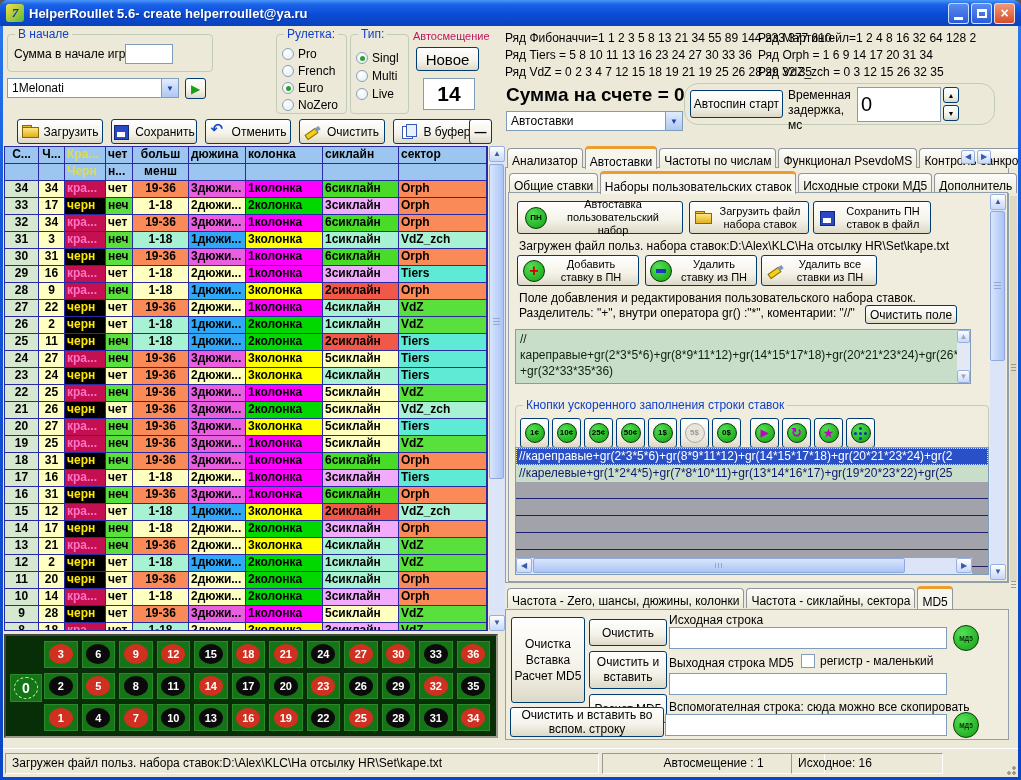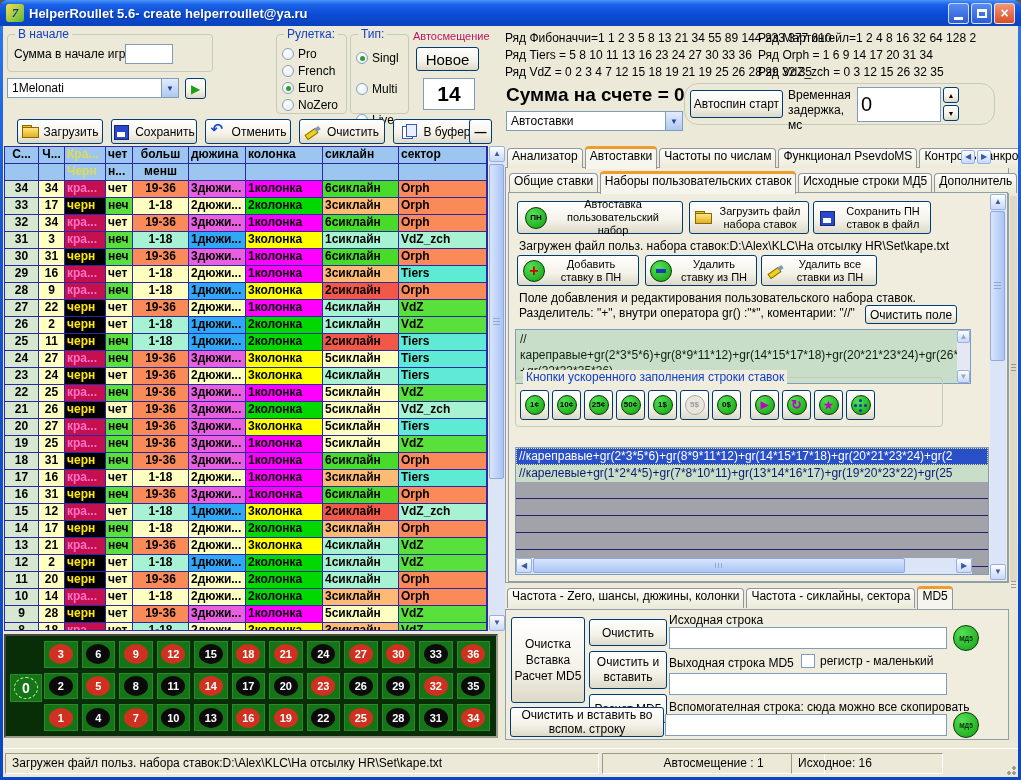--- a/index.html
+++ b/index.html
@@ -45,42 +45,42 @@
   .v-copy::before{content:"";position:absolute;left:1px;top:2px;width:9px;height:11px;background:#fff;border:1px solid #3858B8}
   .v-copy::after{content:"";position:absolute;left:5px;top:0px;width:9px;height:11px;background:#E8F0FF;border:1px solid #3858B8}
   
   .gc{width:22px;height:22px;border-radius:50%;background:radial-gradient(circle at 35% 30%,#55E055,#12A012);border:1px solid #063806;display:flex;align-items:center;justify-content:center;font-weight:bold;flex:none}
   .gc-pn{font-size:8px;color:#000}
   .gc-plus{color:#D00000;font-size:16px}
   .gc-minus i{display:block;width:10px;height:4px;background:#1838C0}
   .gc-md5{font-size:6.5px;color:#0A300A;line-height:7px;text-align:center}
   
   .tabs{position:absolute;display:flex;align-items:flex-end;gap:2px}
-  .tab{height:20px;border:1px solid #91959E;border-bottom:none;border-radius:4px 4px 0 0;background:linear-gradient(180deg,#FDFDFB,#ECEAD8);font-size:12px;display:flex;align-items:flex-start;justify-content:center;white-space:nowrap;overflow:hidden;padding:0 4px}
+  .tab{height:20px;border:1px solid #91959E;border-bottom:none;border-radius:4px 4px 0 0;background:linear-gradient(180deg,#FDFDFB,#ECEAD8);font-size:12px;display:flex;align-items:flex-end;justify-content:center;white-space:nowrap;overflow:hidden;padding:0 4px}
   .tab.v-sel{height:23px;background:#F6F5EE;border-top:3px solid #EE9C2E;margin-bottom:-1px;z-index:2}
   .tabpage{position:absolute;border:1px solid #91A0A8;background:#F0EDDE}
   
   .sb-btn{position:absolute;background:linear-gradient(180deg,#FDFEFF,#C8D8F8);border:1px solid #98B0E0;border-radius:2px;color:#3A5AA8;font-size:8px;line-height:8px;display:flex;align-items:center;justify-content:center}
   .sb-thumb{position:absolute;background:linear-gradient(90deg,#D8E6FD,#ABC4F5);border:1px solid #90A8DC;border-radius:2px}
   .sb-thumb.h{background:linear-gradient(180deg,#D8E6FD,#ABC4F5)}
   .grip-lines{position:absolute;left:3px;right:3px;top:50%;height:7px;margin-top:-4px;background:repeating-linear-gradient(180deg,#8FA8DC 0 1px,transparent 1px 3px)}
   .grip-lines.v{left:50%;top:4px;bottom:4px;height:auto;width:7px;margin:0 0 0 -4px;background:repeating-linear-gradient(90deg,#8FA8DC 0 1px,transparent 1px 3px)}
   
   .table-wrap{position:absolute;left:1px;top:120px;width:484px;height:485px;border:1px solid #2929A3;background:#fff;overflow:hidden}
   .trow{display:grid;grid-template-columns:34px 26px 41px 27px 56px 57px 77px 76px 1fr;height:17px}
   .tcell{border-right:1px solid #2929A3;border-bottom:1px solid #2929A3;font:bold 12px/15px "Liberation Sans",sans-serif;padding:0 2px;white-space:nowrap;overflow:hidden;color:#000}
   .tcell:nth-child(1),.tcell:nth-child(2),.tcell:nth-child(5){text-align:center}
   .c-h{background:#9CC6EF}.c-hy{background:#9CC6EF;color:#E0DC50}
   .c-idx{background:#D6E8CF}.c-num{background:#FFFFC0;text-align:center}
   .c-red{background:#C41050;color:#FF72C8}.c-blk{background:#000;color:#FFE800}
   .c-even{background:#FFFFC0}.c-odd{background:#59E03C}
   .c-big{background:#FA8A58}.c-smy{background:#FFFFC0}.c-sma{background:#A8F2D4}
   .c-d1{background:#30A8F8}.c-d2{background:#FFFFC0}.c-d3{background:#E95FE0}
   .c-k1{background:#FF00FF}.c-k2{background:#00D800}.c-k3{background:#FFFF00}
-  .c-s1{background:#A8F2D4}.c-s2{background:#F25848}.c-s3{background:#fdba74}
+  .c-s1{background:#A8F2D4}.c-s2{background:#F25848}.c-s3{background:#f0abfc}
   .c-s4{background:#A8F2D4}.c-s5{background:#FFFFC0}.c-s6{background:#48DC28}
   .c-orph{background:#FA8A58}.c-vdz{background:#59E03C}.c-tiers{background:#5eead4}.c-zch{background:#A8F2D4}
   
   .board{position:absolute;left:1px;top:608px;width:494px;height:104px;background:#072E07;border:2px inset #9a9a8a}
   .bgrid{position:absolute;left:38px;top:5px;right:6px;bottom:5px;display:flex;flex-direction:column;gap:5px}
   .brow{display:flex;gap:4px;flex:1}
   .bcell{flex:1;background:#157415;box-shadow:inset 0 0 0 1px #2A8A2A;display:flex;align-items:center;justify-content:center}
   .disc{width:24px;height:20px;border-radius:50%;color:#fff;font:bold 11px/20px "Liberation Sans",sans-serif;text-align:center}
   .disc-red{background:#D03020}.disc-black{background:#0A0A0A}
   .zero-cell{position:absolute;left:4px;top:38px;width:32px;height:28px;background:#157415;box-shadow:inset 0 0 0 1px #2A8A2A;display:flex;align-items:center;justify-content:center}
@@ -162,21 +162,21 @@
           </label>
 
           <label class="radio-row">
             <span class="rb"></span>
             <span>NoZero</span>
           </label>
         </div>
     </div>
     <div class="grp" style="left:347px;top:8px;width:59px;height:80px">
       <span class="grp-t">Тип:</span>
-      <div class="radios" style="padding:16px 0 0 5px;gap:17px">
+      <div class="radios" style="padding:16px 0 0 5px;gap:4px">
 
           <label class="radio-row">
             <span class="rb v-on"></span>
             <span>Singl</span>
           </label>
 
           <label class="radio-row">
             <span class="rb"></span>
             <span>Multi</span>
           </label>
@@ -769,21 +769,21 @@
       </div>
       <span class="lbl abs" style="left:10px;top:98px">Поле добавления и редактирования пользовательского набора ставок.</span>
       <span class="lbl abs" style="left:10px;top:113px">Разделитель: "+", внутри оператора gr() :"*", коментарии: "//"</span>
       <div class="btn abs" style="left:356px;top:112px;width:92px;height:19px">Очистить поле</div>
       <div class="green-area" style="left:6px;top:136px;width:456px;height:55px;padding-right:16px">//кареправые+gr(2*3*5*6)+gr(8*9*11*12)+gr(14*15*17*18)+gr(20*21*23*24)+gr(26*27*29*30)
 +gr(32*33*35*36)</div>
       <div class="abs" style="left:448px;top:137px;width:13px;height:53px;background:#E4E8F4">
         <div class="sb-btn" style="left:0;top:0;width:13px;height:13px;color:#9AA8C0">▲</div>
         <div class="sb-btn" style="left:0;bottom:0;width:13px;height:13px;color:#9AA8C0">▼</div>
       </div>
-      <div class="grp" style="left:6px;top:184px;width:428px;height:50px;border-color:#C3CCB8">
+      <div class="grp" style="left:6px;top:212px;width:474px;height:50px;border-color:#C3CCB8">
         <span class="grp-t" style="background:#F0EDDE">Кнопки ускоренного заполнения строки ставок</span>
         <div class="abs" style="left:4px;top:12px;display:flex">
 
             <div class="btn qa-btn">
               <span class="circ">
                 <span>1¢</span>
               </span>
             </div>
 
             <div class="btn qa-btn">

